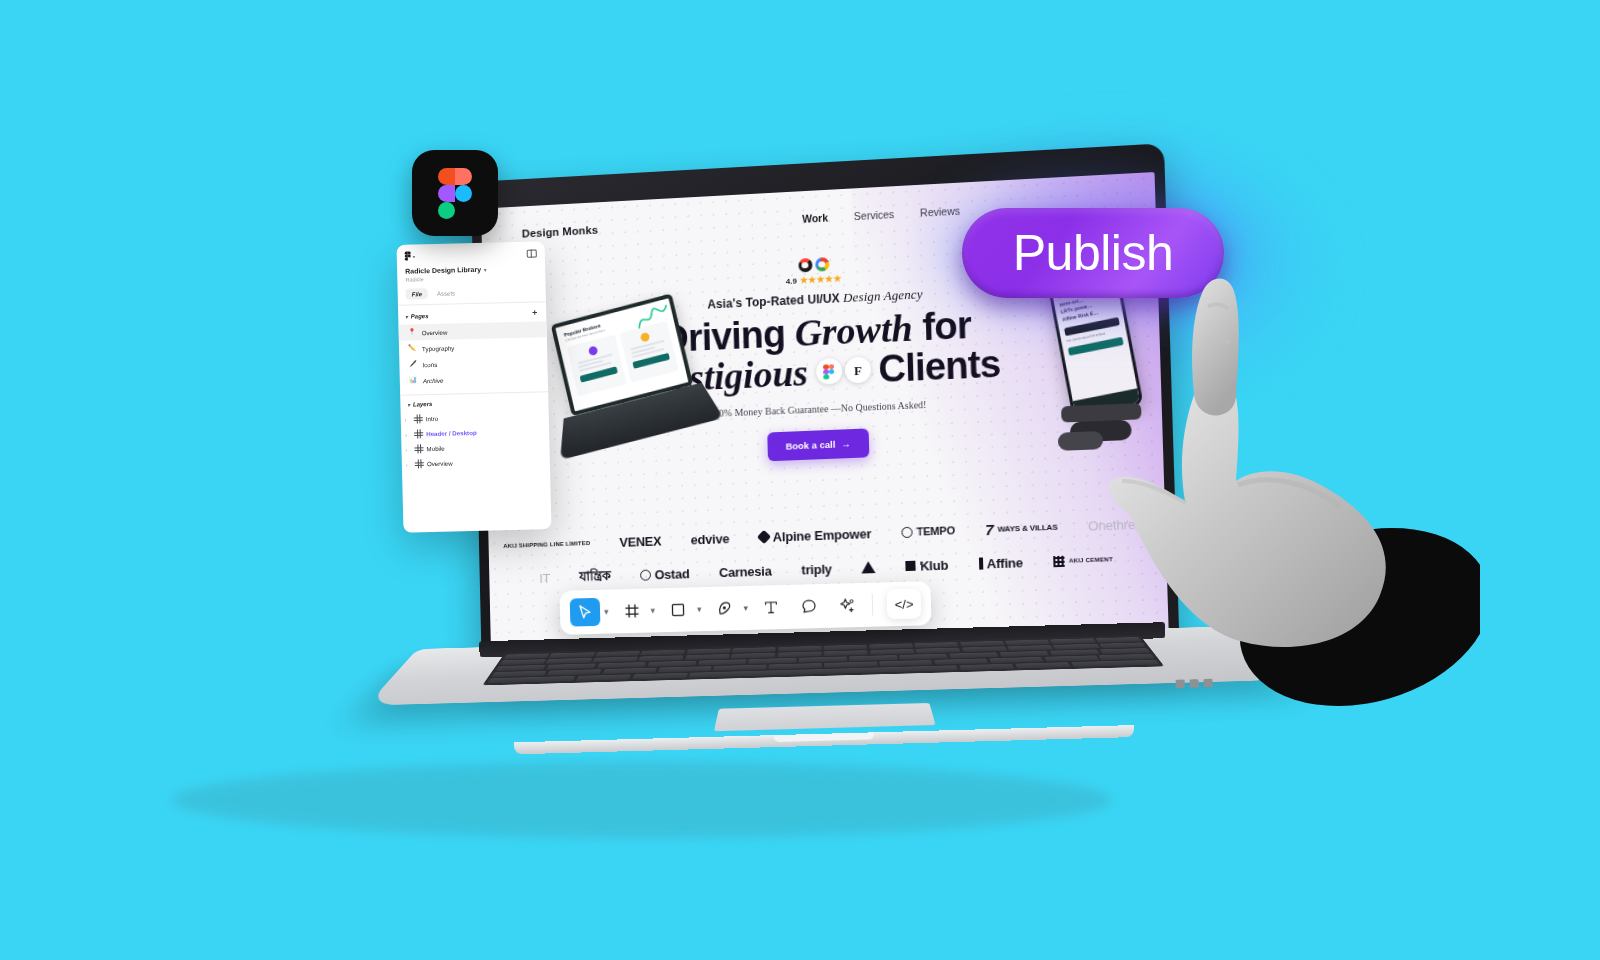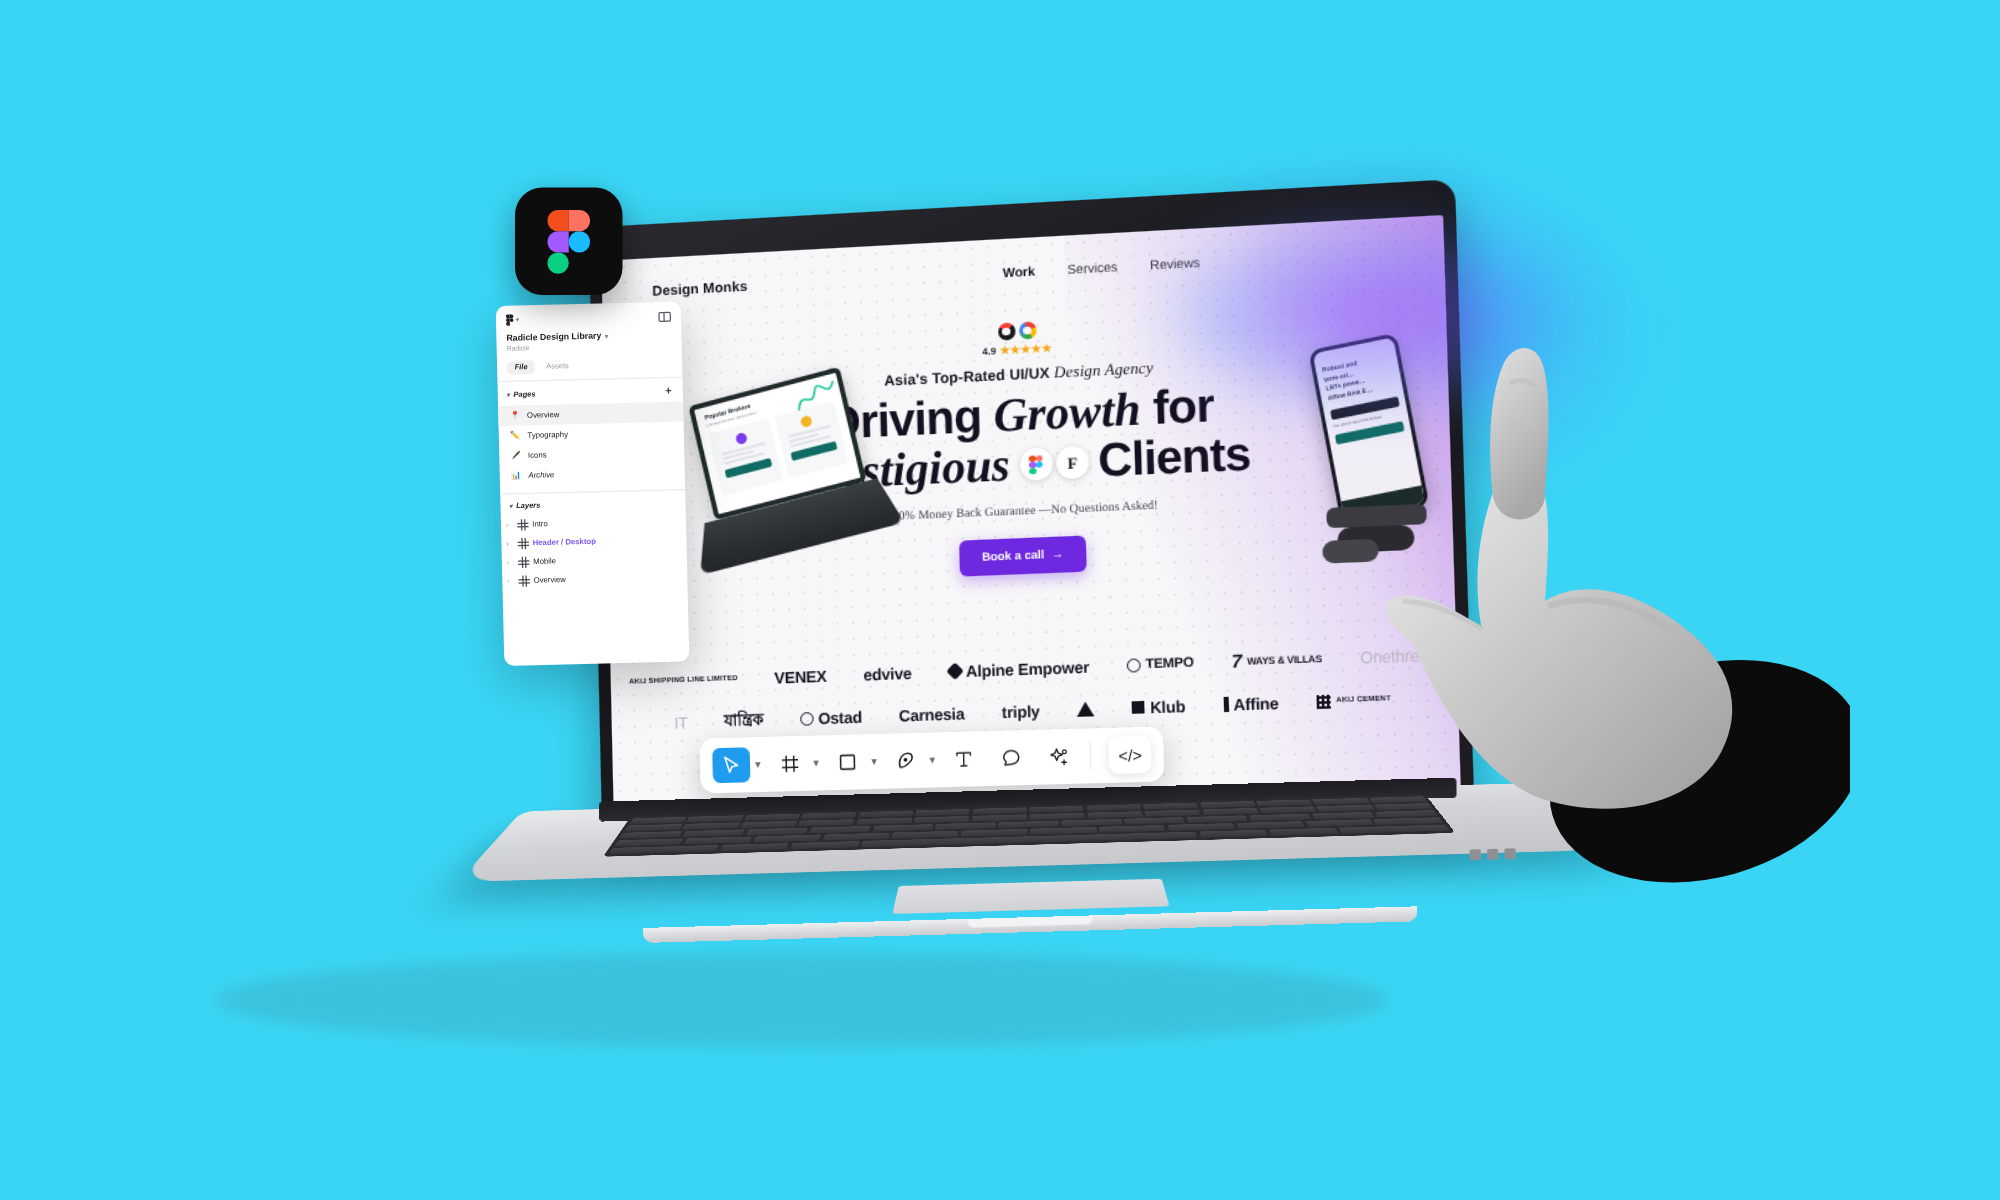--- a/index.html
+++ b/index.html
@@ -862,20 +862,23 @@
     <span class="fai-glyph">
       <i class="fa1"></i>
         <i class="fa2"></i>
         <i class="fa3"></i>
         <i class="fa4"></i>
         <i class="fa5"></i>
     </span>
   </div>
 
   <div class="publish-glow"></div>
+  <button class="publish-btn">
+    <span>Publish</span>
+  </button>
 
   <div class="hand-wrap">
     <svg width="500" height="470" viewBox="0 0 500 470">
       <defs>
         <linearGradient id="skin" x1="0" y1="0" x2="1" y2="1">
           <stop offset="0%" stop-color="#efefef"></stop>
           <stop offset="45%" stop-color="#c9c9c9"></stop>
           <stop offset="100%" stop-color="#9e9e9e"></stop>
         </linearGradient>
         <linearGradient id="skin2" x1="0" y1="0" x2="0.4" y2="1">

